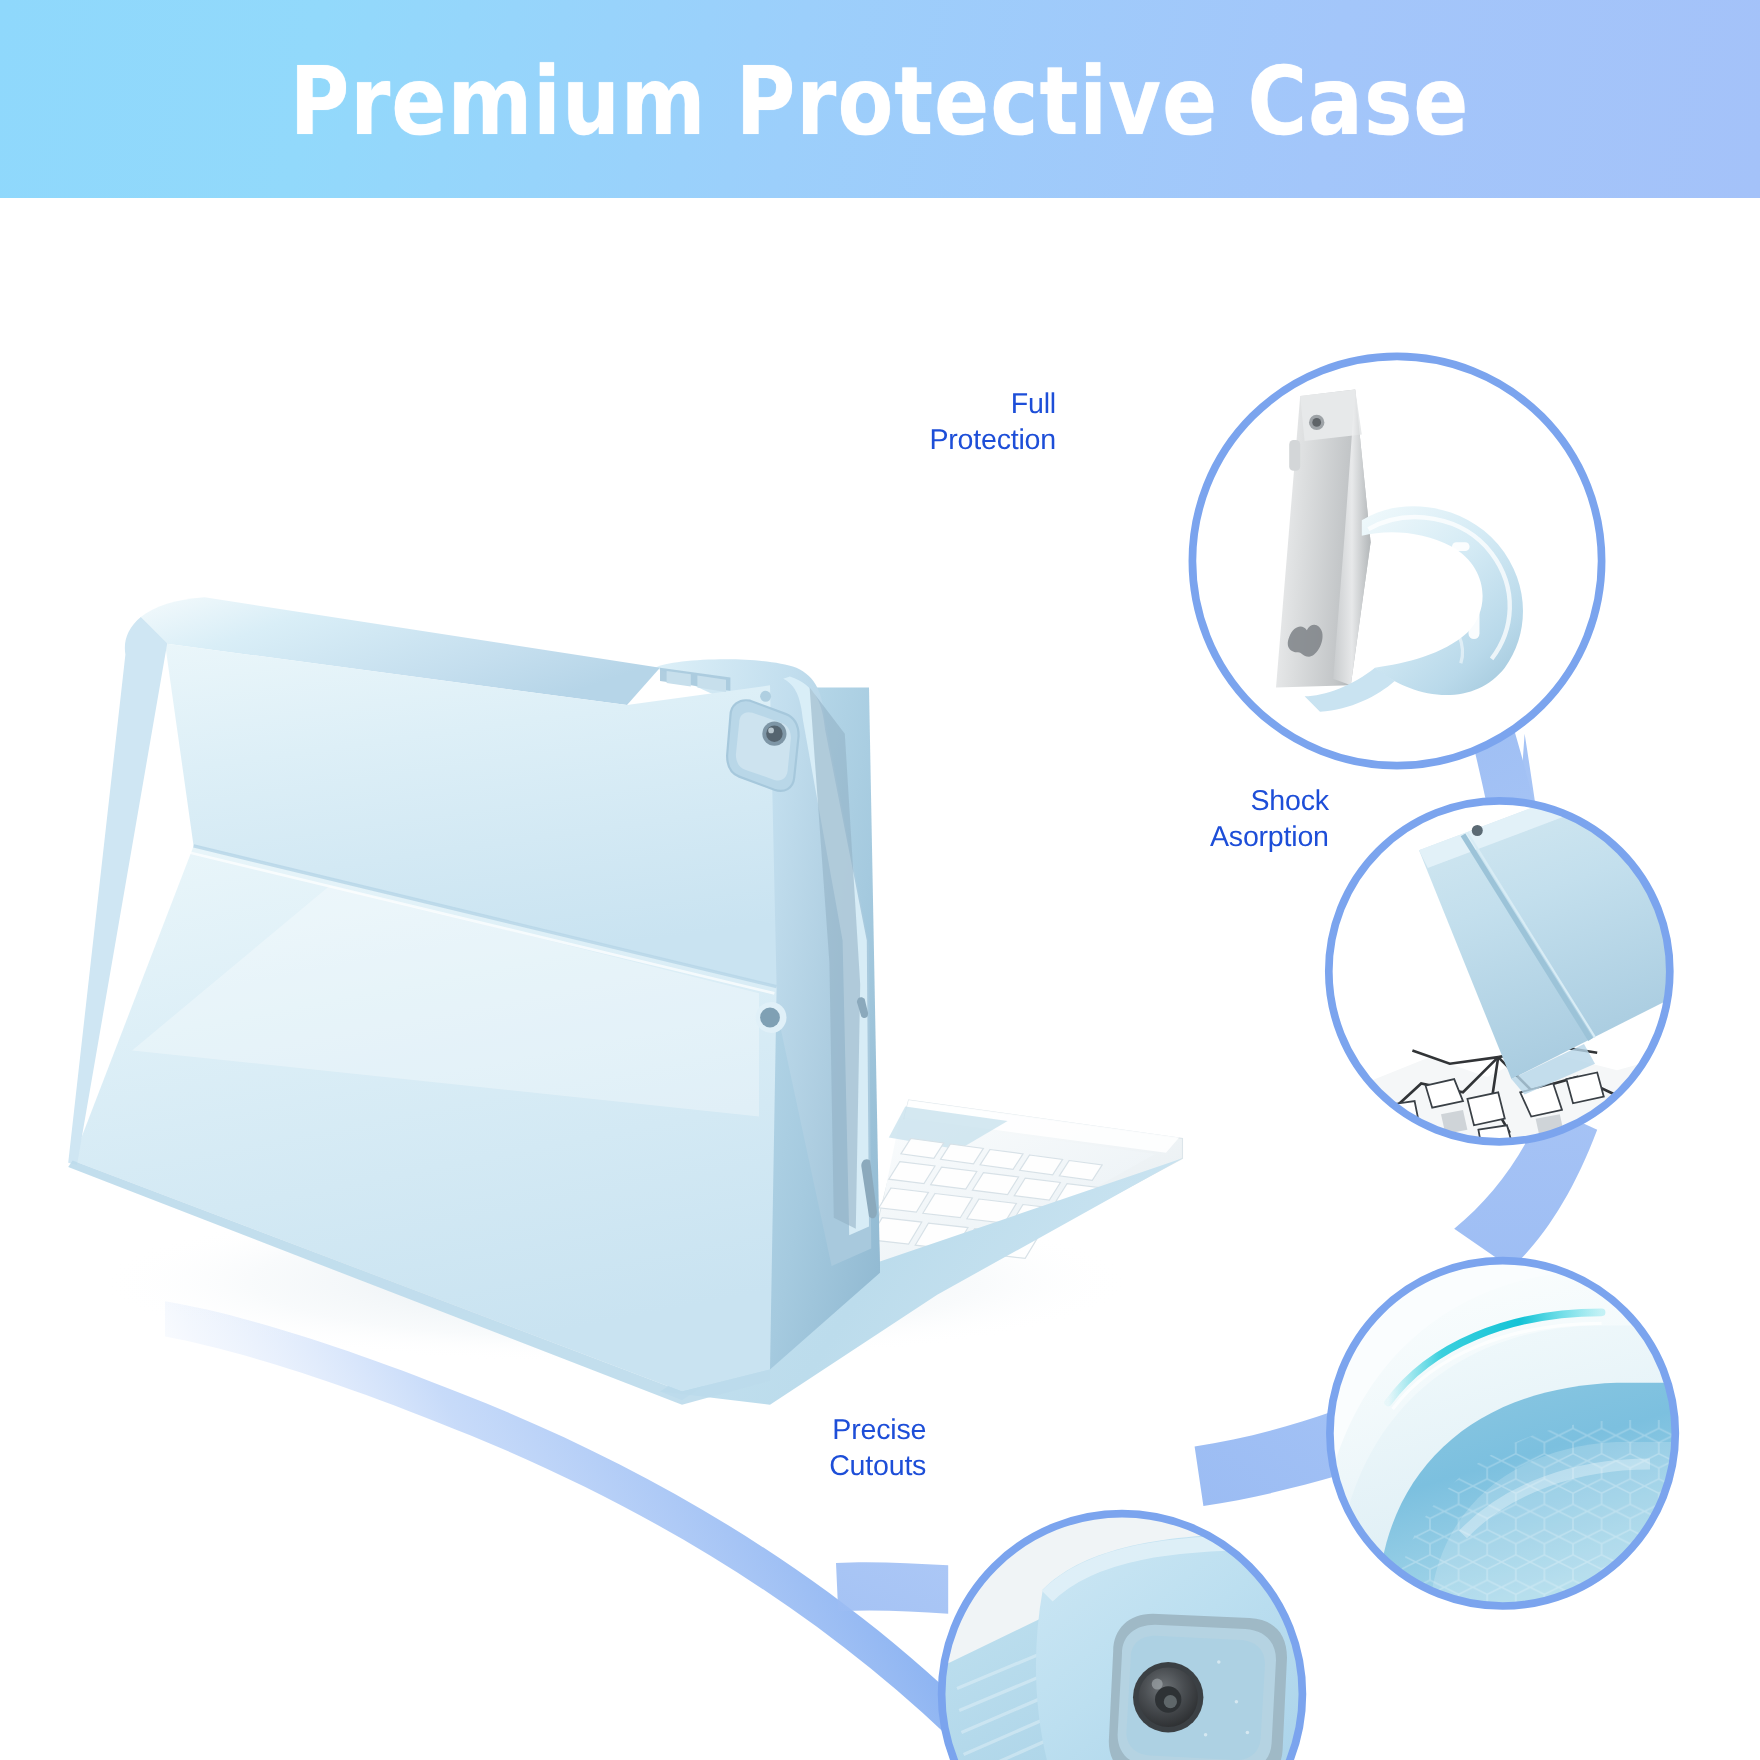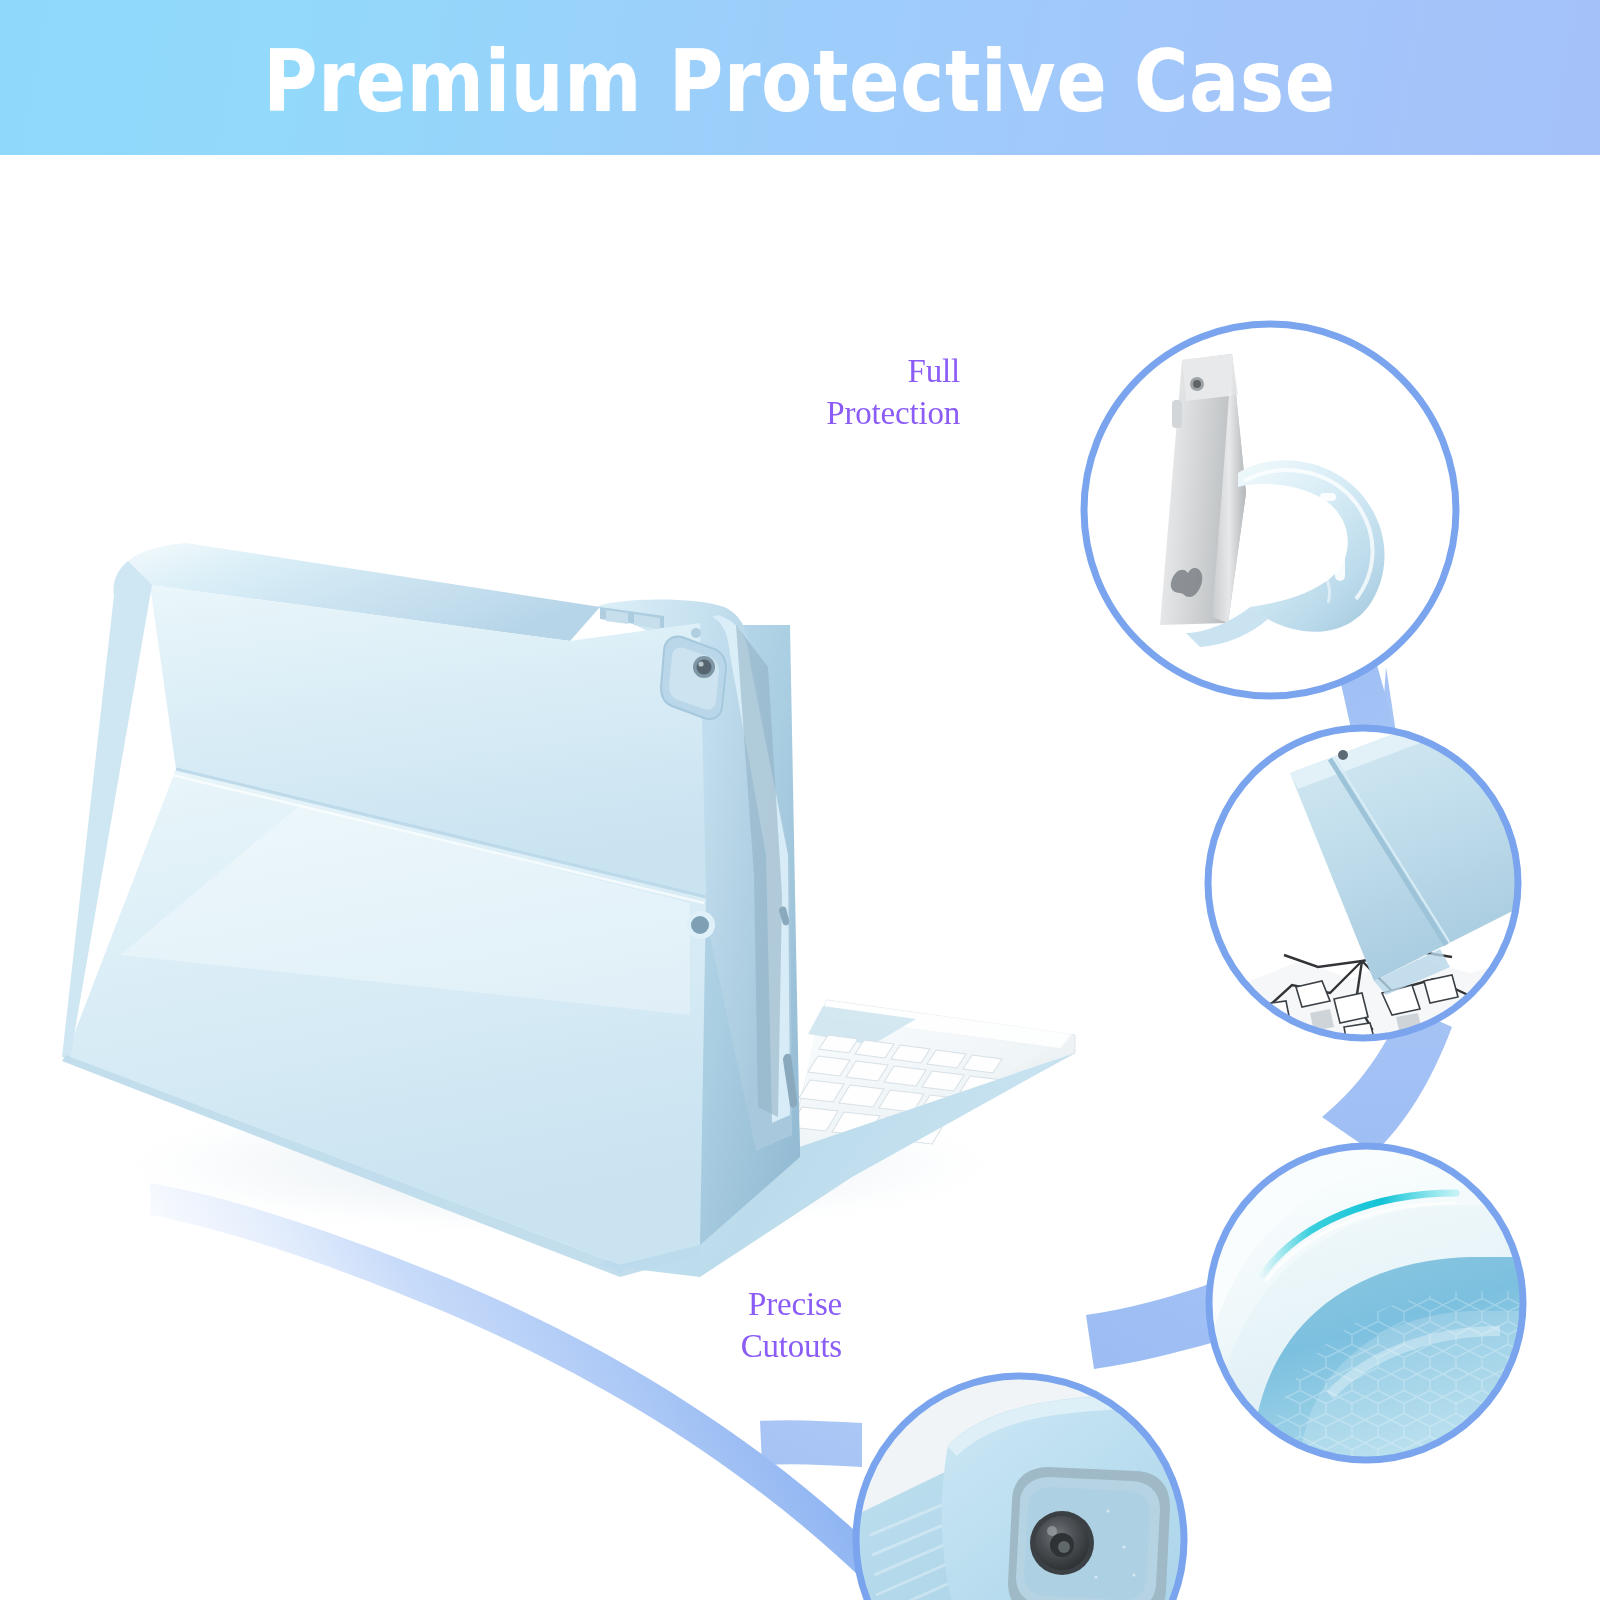--- a/index.html
+++ b/index.html
@@ -6,21 +6,21 @@
   body{
     width:1600px;height:1600px;
     background:#ffffff;
     font-family:"Liberation Sans", sans-serif;
     overflow:hidden;
     position:relative;
   }
 
   
   #header-banner{
-    position:absolute;left:0;top:0;width:1600px;height:155px;
+    position:absolute;left:0;top:0;width:1600px;height:180px;
     background:linear-gradient(100deg,#8FD8FC 0%,#92D9FB 18%,#9CCFFB 45%,#A3C6FA 75%,#A4C2F9 100%);
     display:flex;align-items:center;justify-content:center;
     overflow:hidden;
   }
   #header-banner .titletext{
     font-family:"DejaVu Sans", sans-serif;
     font-weight:bold;
     font-size:86px;
     letter-spacing:1px;
     color:#ffffff;
@@ -31,24 +31,24 @@
     margin-top:6px;
   }
 
   
   #stage{position:absolute;left:0;top:155px;width:1600px;height:1445px;}
   #svg-layer{position:absolute;left:0;top:0;width:1600px;height:1445px;}
 
   
   .feature-label{
     position:absolute;
-    font-family:Liberation Serif, serif;
-    font-size:33px;
+    font-family:Liberation Sans, sans-serif;
+    font-size:26px;
     line-height:1.28;
-    color:#8b5cf6;
+    color:#1d4ed8;
     white-space:pre-line;
     letter-spacing:-0.2px;
   }
   #label-full-protection{ right:640px; top:195px; text-align:right; }
   #label-shock{ right:392px; top:556px; text-align:right; }
   #label-silicone{ left:1010px; top:930px; text-align:left; }
   #label-cutouts{ right:758px; top:1128px; text-align:right; }
 </style>
 </head>
 <body>
@@ -517,18 +517,20 @@
         <path d="M 1000 1500 C 1030 1528, 1080 1545, 1140 1549 L 1184 1549 L 1184 1520
                  C 1110 1516, 1046 1500, 1006 1476 Z" fill="#BCDDEE" opacity="0.9"></path>
       </g>
       <circle cx="1020" cy="1385" r="164" fill="none" stroke="#7BA4EE" stroke-width="7"></circle>
     </g>
   </svg>
 
   <div class="feature-label" id="label-full-protection">Full
 Protection</div>
 
+  <div class="feature-label" id="label-shock">Shock
+Asorption</div>
 
 
   <div class="feature-label" id="label-cutouts">Precise
 Cutouts</div>
 
 </div>
 
 </body></html>

